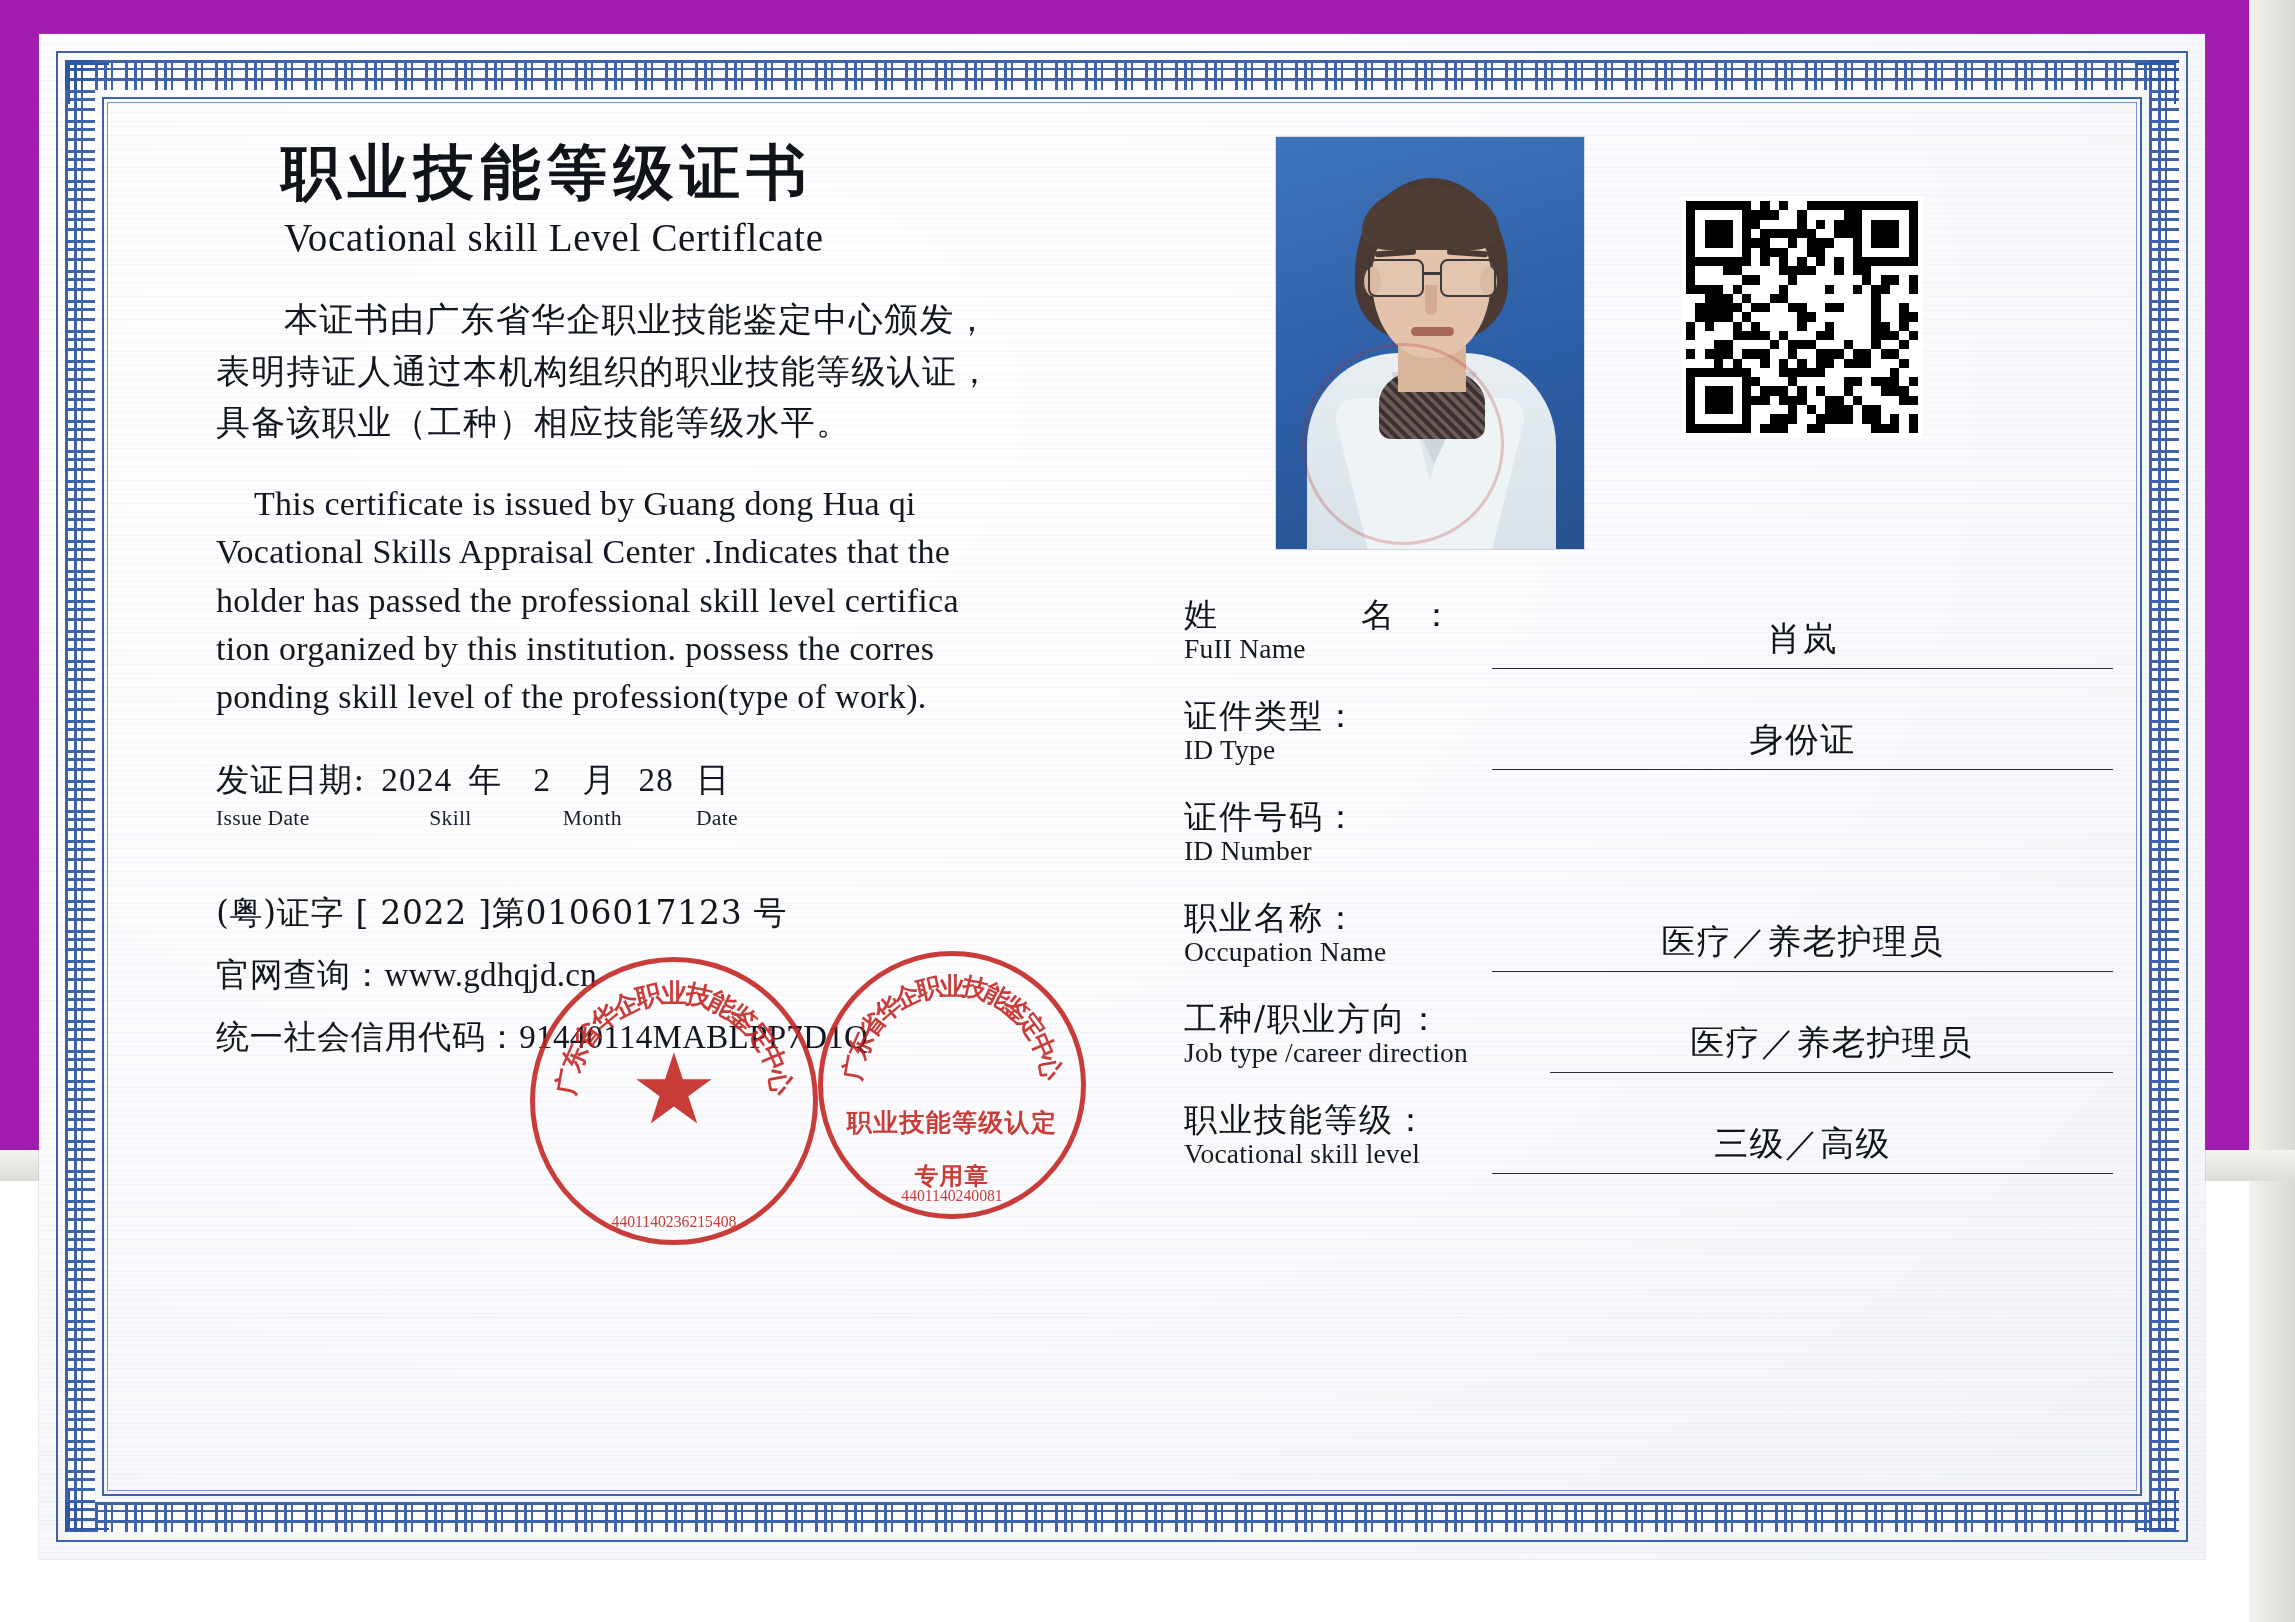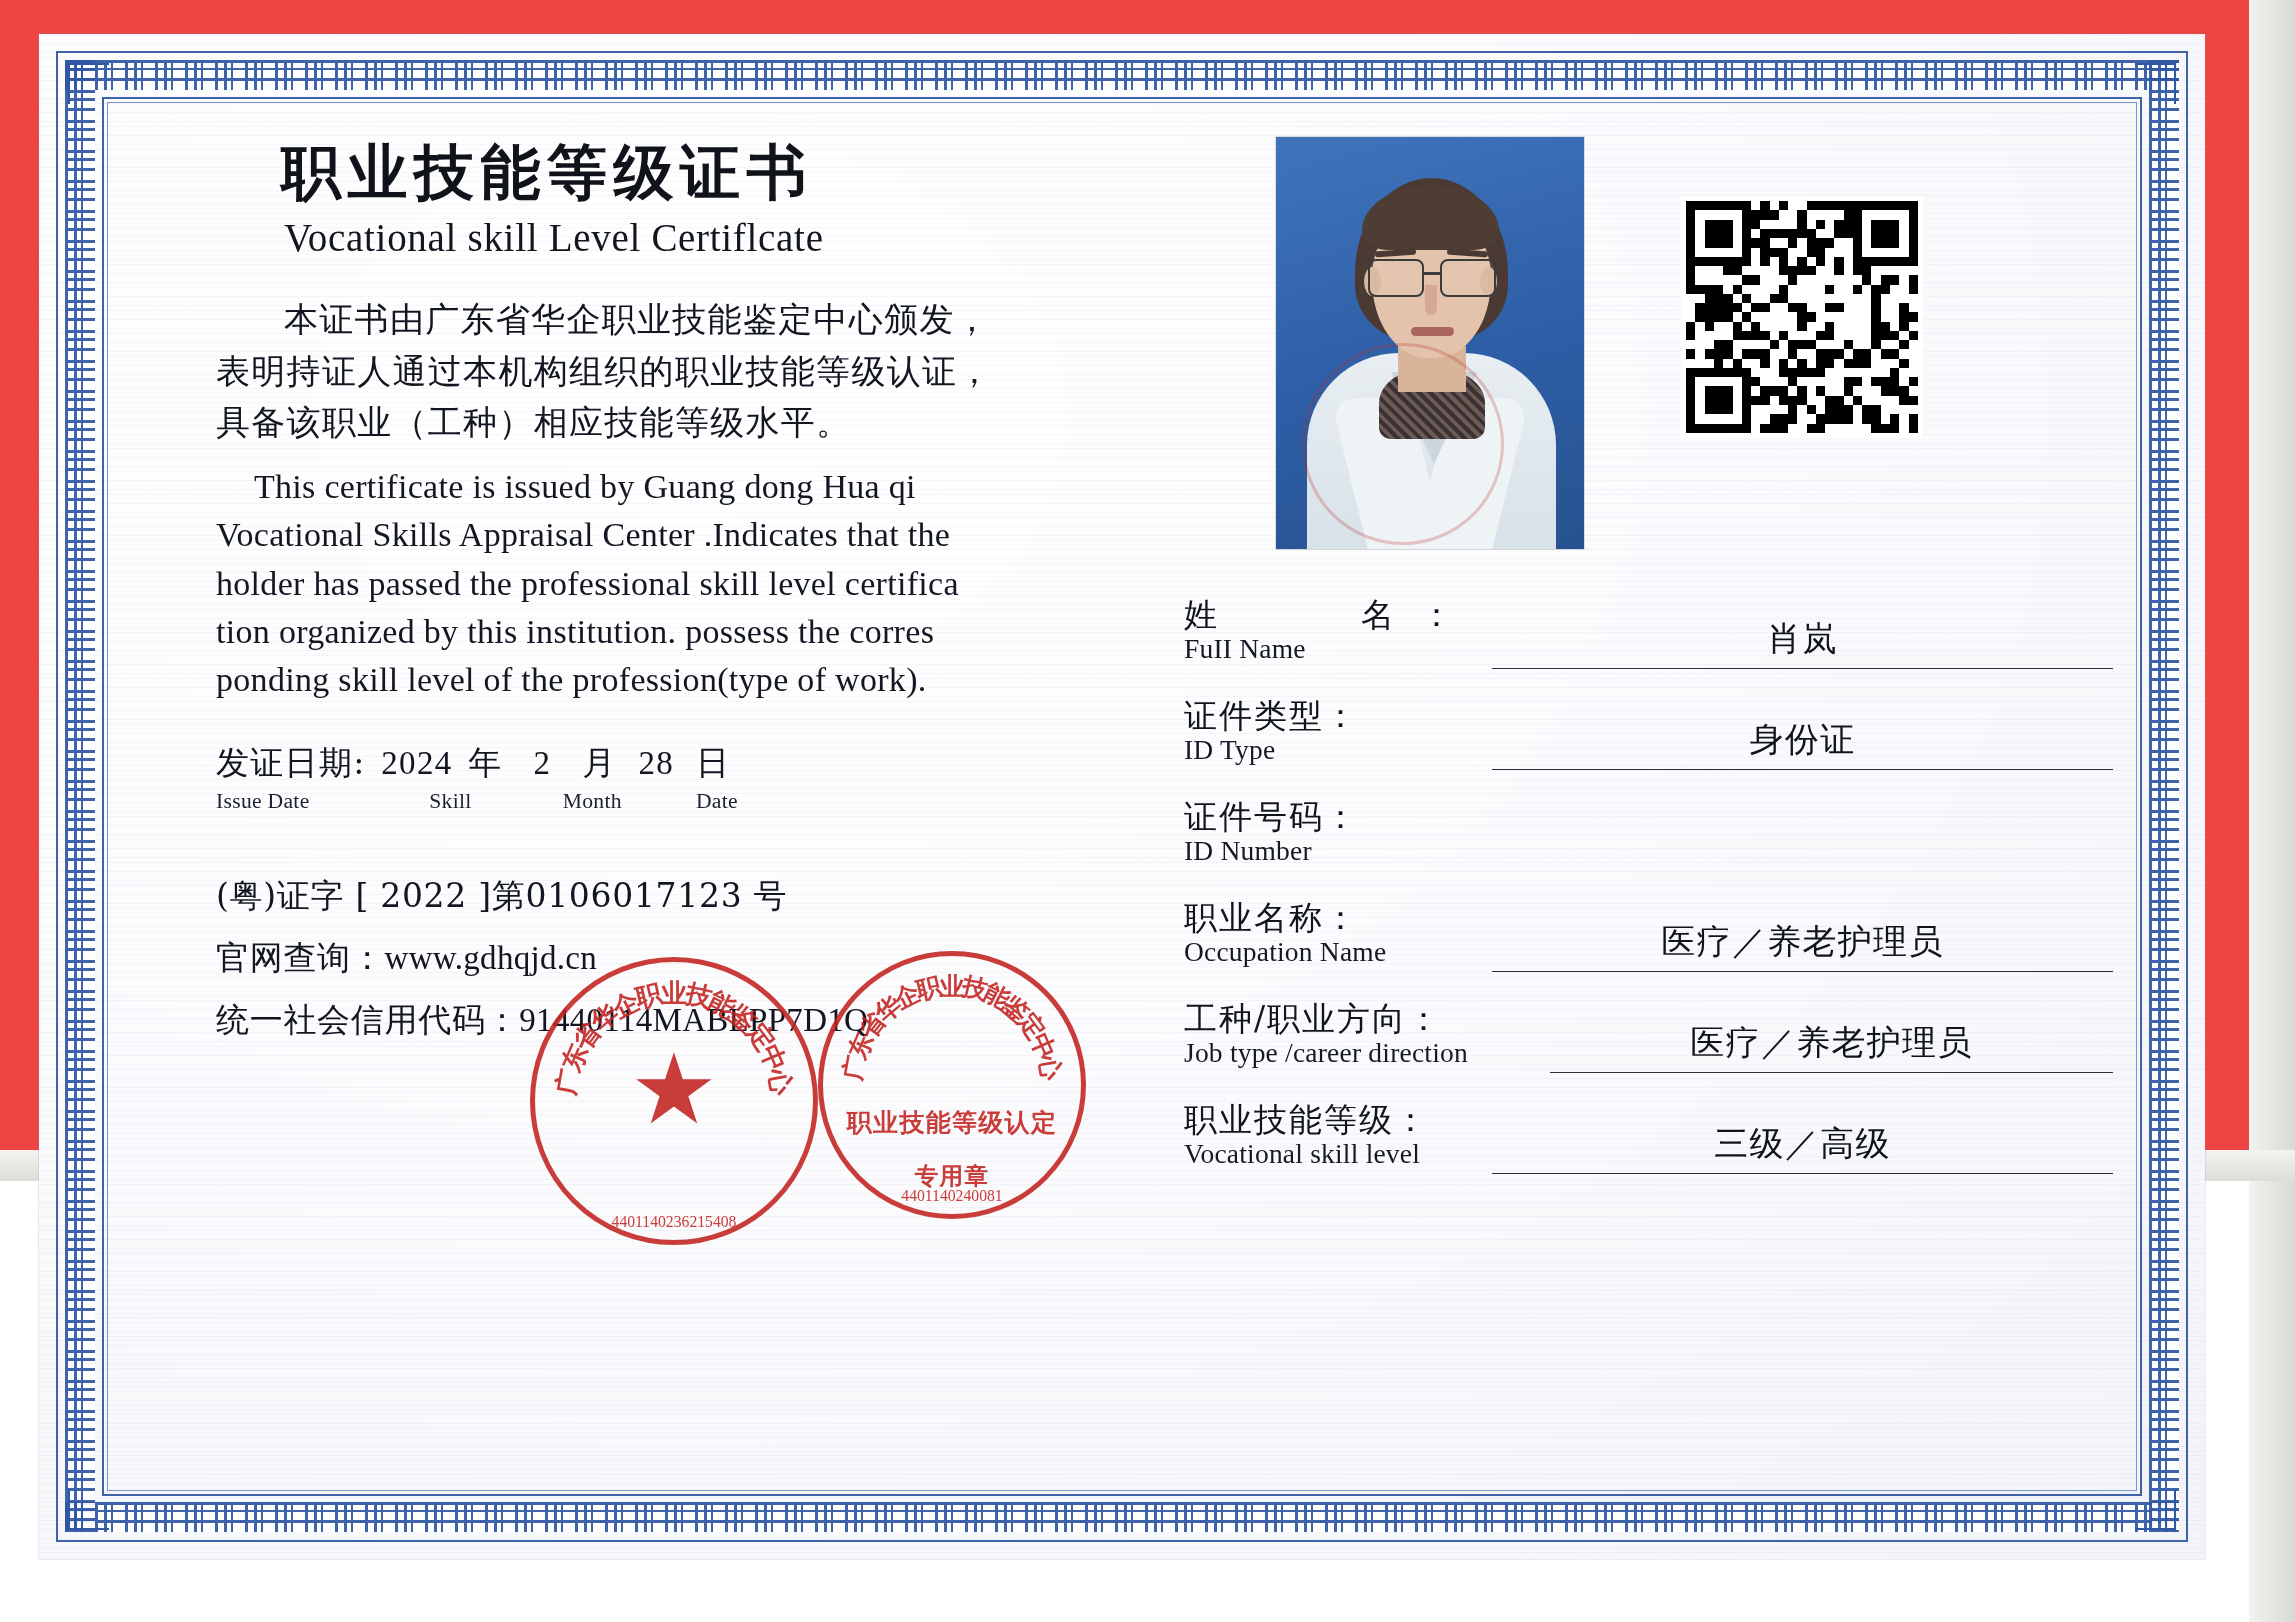--- a/index.html
+++ b/index.html
@@ -12,21 +12,21 @@
     height: 1623px;
     overflow: hidden;
     font-family: "Liberation Serif", serif;
   }
 
   
   #scan {
     position: absolute;
     left: 0; top: 0;
     width: 2295px; height: 1181px;
-    background: #ef4444;
+    background: #a21caf;
   }
   
   .scan-edge-right {
     position: absolute;
     right: 0; top: 0;
     width: 46px; height: 1623px;
     background: linear-gradient(to right, #f2f2f0, #d8d8d4);
   }
   .scan-edge-bottom {
     position: absolute;
@@ -160,21 +160,21 @@
     line-height: 1.52;
     margin-top: 34px;
     letter-spacing: 1.3px;
   }
   .para-cn .indent { display: inline-block; width: 68px; }
   .para-en {
     font-family: "Liberation Serif", serif;
     font-size: 34px;
     color: #131722;
     line-height: 1.42;
-    margin-top: 14px;
+    margin-top: 31px;
     letter-spacing: 0.3px;
   }
   .para-en .indent { display: inline-block; width: 38px; }
 
   .issuer-block { margin-top: 60px; }
   .issuer-row-cn {
     font-family: "DejaVu Serif", serif;
     font-size: 33px;
     color: #121620;
     letter-spacing: 1.3px;

